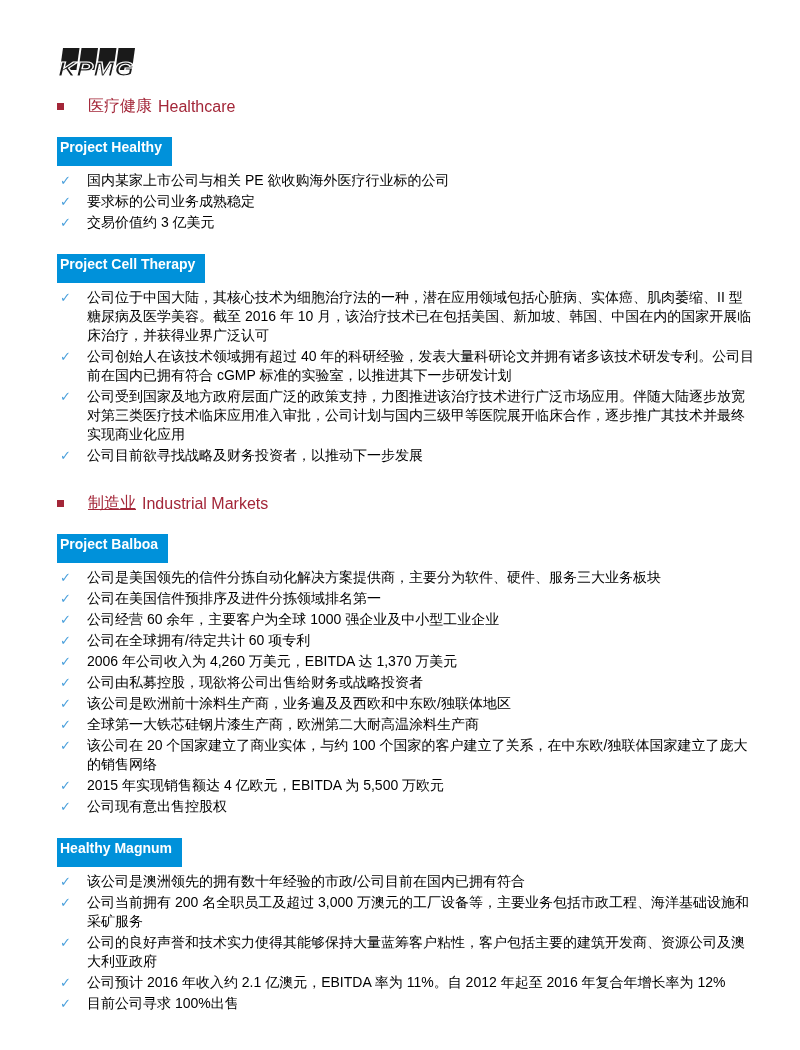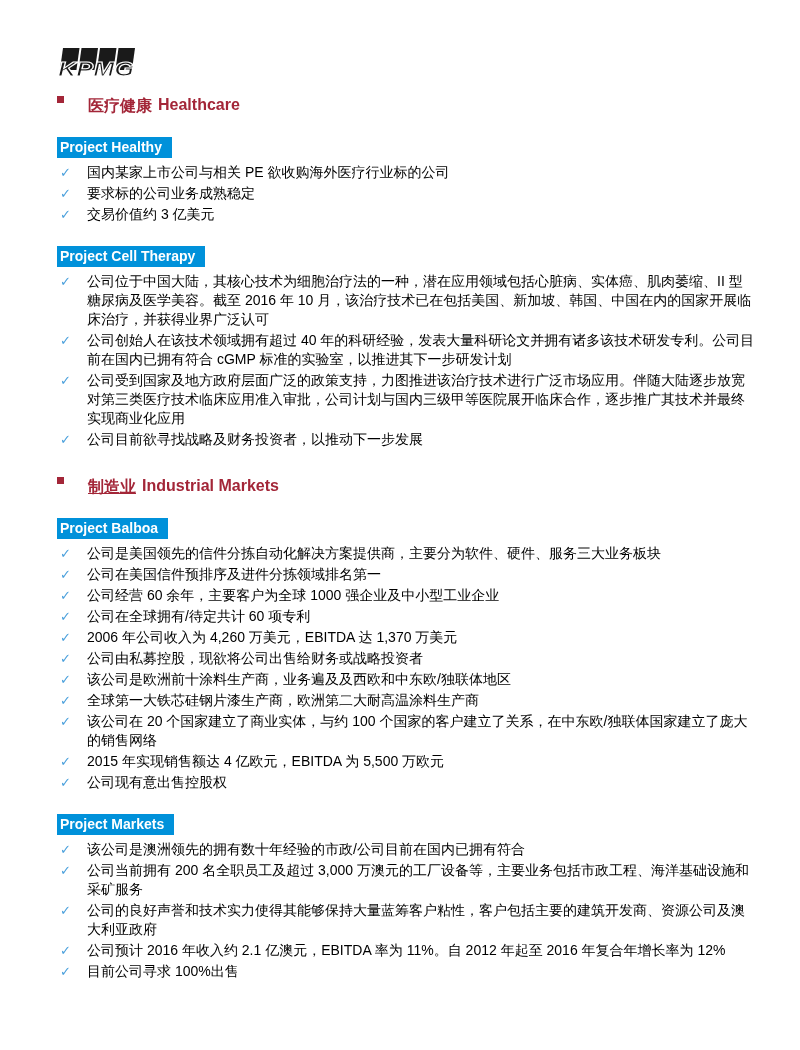--- a/index.html
+++ b/index.html
@@ -11,23 +11,24 @@
     overflow: hidden;
   }
   .page { padding: 48px 45px 0 57px; }
 
   
   .logo { display: block; margin-bottom: 14px; }
 
   
   .section-heading {
     display: flex;
+    align-items: center;
     color: #a32638;
     font-size: 16px;
-    font-weight: bold;
+    font-weight: normal;
     margin-top: 28px;
     margin-bottom: 0;
   }
   .section-heading.first { margin-top: 12px; }
   .sq {
     width: 7px; height: 7px;
     background: #a32638;
     flex: 0 0 7px;
     margin-right: 24px;
   }
@@ -35,21 +36,21 @@
   .h-zh.underlined { text-decoration: underline; }
 
   
   .plabel {
     display: inline-block;
     background: #0091da;
     color: #ffffff;
     font-size: 14px;
     font-weight: bold;
     line-height: 17px;
-    padding: 2px 10px 2px 3px;
+    padding: 2px 10px 10px 3px;
     margin-top: 20px;
     margin-bottom: 5px;
   }
   .plabel-row { line-height: 0; }
 
   
   .bullets { width: 698px; }
   .bullet {
     display: flex;
     align-items: flex-start;
@@ -177,21 +178,21 @@
     <div class="bullet">
       <span class="check">✓</span>
       <span class="btext">2015 年实现销售额达 4 亿欧元，EBITDA 为 5,500 万欧元</span>
     </div>
     <div class="bullet">
       <span class="check">✓</span>
       <span class="btext">公司现有意出售控股权</span>
     </div>
   </div>
 
-  <div class="plabel-row"><div class="plabel">Project Markets</div></div>
+  <div class="plabel-row"><div class="plabel">Healthy Magnum</div></div>
   <div class="bullets">
     <div class="bullet">
       <span class="check">✓</span>
       <span class="btext">该公司是澳洲领先的拥有数十年经验的市政/公司目前在国内已拥有符合</span>
     </div>
     <div class="bullet">
       <span class="check">✓</span>
       <span class="btext">公司当前拥有 200 名全职员工及超过 3,000 万澳元的工厂设备等，主要业务包括市政工程、海洋基础设施和采矿服务</span>
     </div>
     <div class="bullet">

